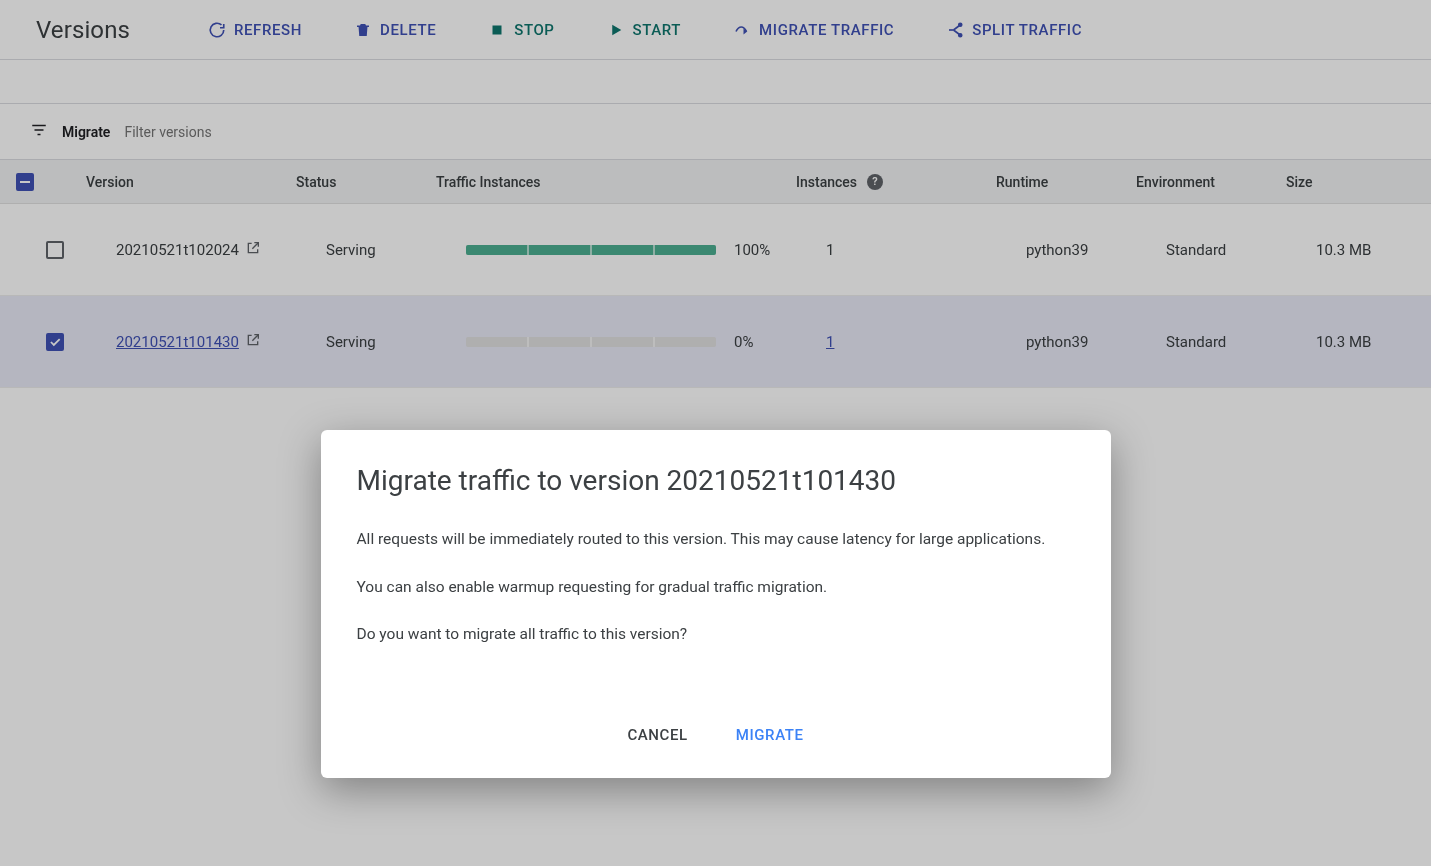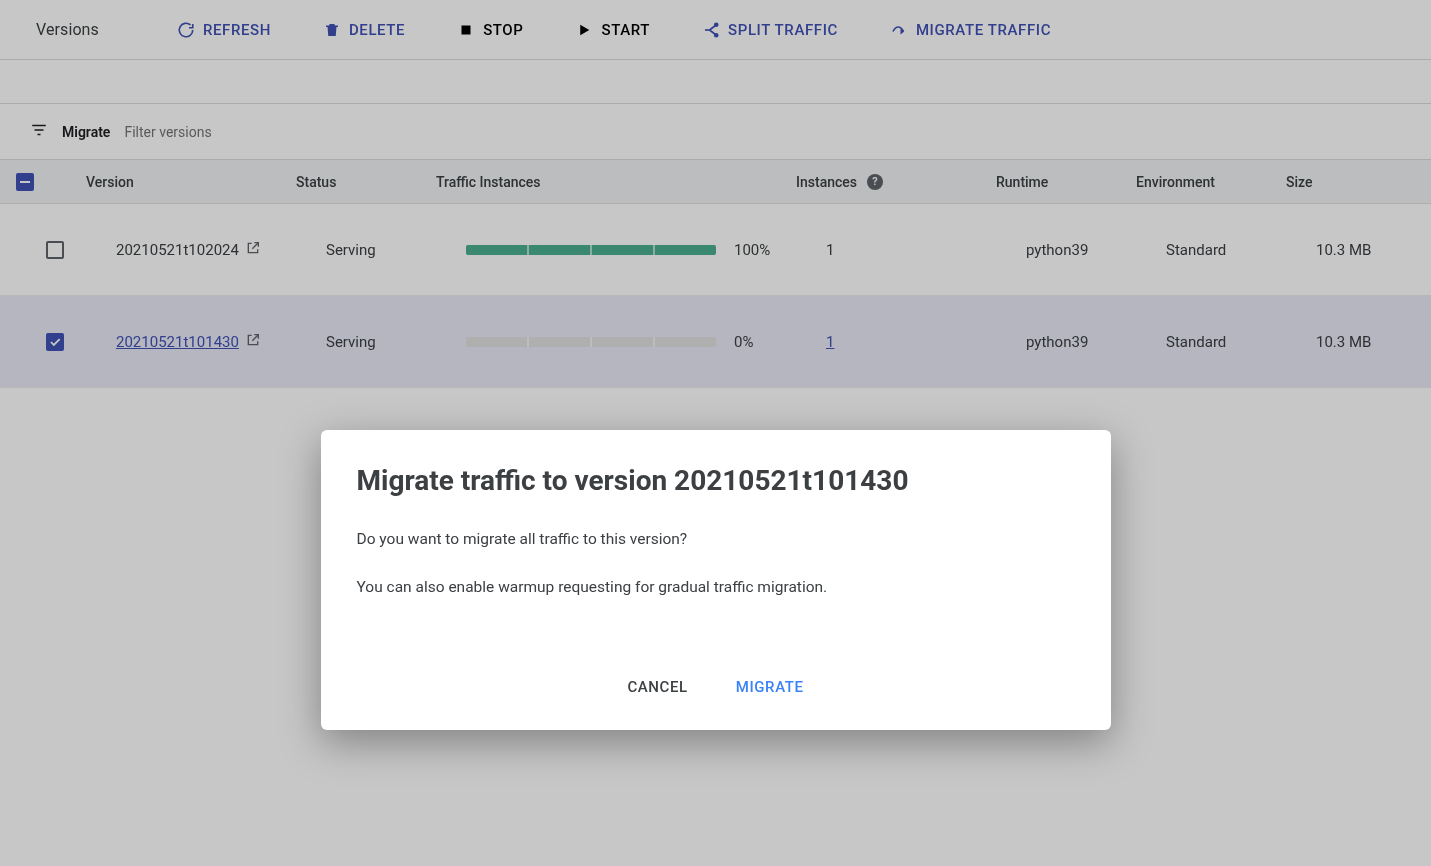--- a/index.html
+++ b/index.html
@@ -23,42 +23,42 @@
     
     .toolbar {
       display: flex;
       align-items: center;
       height: 60px;
       padding: 0 8px 0 36px;
       border-bottom: 1px solid #dadce0;
       gap: 4px;
     }
     .toolbar-title {
-      font-size: 16px;
+      font-size: 24px;
       font-weight: 400;
       color: #3c4043;
       margin-right: 60px;
       letter-spacing: 0.1px;
     }
     .tbtn {
       display: inline-flex;
       align-items: flex-start;
       gap: 8px;
       padding: 8px 14px;
       font-size: 15px;
       font-weight: 500;
       letter-spacing: 0.6px;
       text-transform: uppercase;
       color: #3c4043;
       cursor: pointer;
       border-radius: 4px;
       margin-right: 20px;
     }
     .tbtn.primary { color: #3f51b5; }
-    .tbtn.plain { color: #000000; }
+    .tbtn.plain { color: #0f766e; }
     .tbtn svg { width: 18px; height: 18px; display: block; }
     
     .subbar {
       height: 44px;
       border-bottom: 1px solid #dadce0;
     }
     
     .filterbar {
       display: flex;
       align-items: center;
@@ -147,21 +147,21 @@
       width: 790px;
       background: #fff;
       border-radius: 6px;
       box-shadow: 0 12px 40px rgba(0,0,0,0.35);
       padding: 34px 36px 20px 36px;
       display: flex;
       flex-direction: column;
     }
     .dialog-title {
       font-size: 28px;
-      font-weight: 700;
+      font-weight: 400;
       color: #3c4043;
       margin-bottom: 30px;
     }
     .dialog-body p {
       font-size: 15.5px;
       line-height: 1.65;
       color: #3c4043;
       margin-bottom: 22px;
     }
     .dialog-actions {
@@ -214,43 +214,43 @@
     <span>Stop</span>
   </div>
 
   <div class="tbtn plain">
     <span>
       <svg viewBox="0 0 24 24" fill="currentColor">
           <path d="M7 5l12 7-12 7z"></path>
         </svg>
     </span>
     <span>Start</span>
+  </div>
+
+  <div class="tbtn primary">
+    <span>
+      <svg viewBox="0 0 24 24" fill="none" stroke="currentColor" stroke-width="2.2">
+          <path d="M4 14c4-8 10-8 14 0"></path>
+          <path d="M14 10l5 4-5 4" fill="currentColor" stroke="none"></path>
+        </svg>
+    </span>
+    <span>Migrate Traffic</span>
   </div>
 
   <div class="tbtn primary">
     <span>
       <svg viewBox="0 0 24 24" fill="none" stroke="currentColor" stroke-width="2.2">
           <path d="M4 12h6"></path>
           <path d="M10 12l8-6"></path>
           <path d="M10 12l8 6"></path>
           <circle cx="19" cy="5" r="2" fill="currentColor"></circle>
           <circle cx="19" cy="19" r="2" fill="currentColor"></circle>
         </svg>
     </span>
     <span>Split Traffic</span>
-  </div>
-
-  <div class="tbtn primary">
-    <span>
-      <svg viewBox="0 0 24 24" fill="none" stroke="currentColor" stroke-width="2.2">
-          <path d="M4 14c4-8 10-8 14 0"></path>
-          <path d="M14 10l5 4-5 4" fill="currentColor" stroke="none"></path>
-        </svg>
-    </span>
-    <span>Migrate Traffic</span>
   </div>
 </div>
 
 <div class="subbar"></div>
 
 <div class="filterbar">
   <span>
     <svg width="18" height="18" viewBox="0 0 24 24" fill="currentColor">
         <path d="M3 5h18v2H3zM6 11h12v2H6zM10 17h4v2h-4z"></path>
       </svg>
@@ -338,21 +338,22 @@
       </div>
     </div>
 </div>
 
 <div class="page-dim"></div>
 
 <div class="dialog-scrim">
   <div class="dialog">
     <div class="dialog-title">Migrate traffic to version 20210521t101430</div>
     <div class="dialog-body">
+      <p>All requests will be immediately routed to this version. This may cause latency for large applications.</p>
+      <p>You can also enable warmup requesting for gradual traffic migration.</p>
       <p>Do you want to migrate all traffic to this version?</p>
-      <p>You can also enable warmup requesting for gradual traffic migration.</p>
     </div>
     <div class="dialog-actions">
       <button class="dbtn cancel">Cancel</button>
       <button class="dbtn confirm">Migrate</button>
     </div>
   </div>
 </div>
 
 </body></html>

